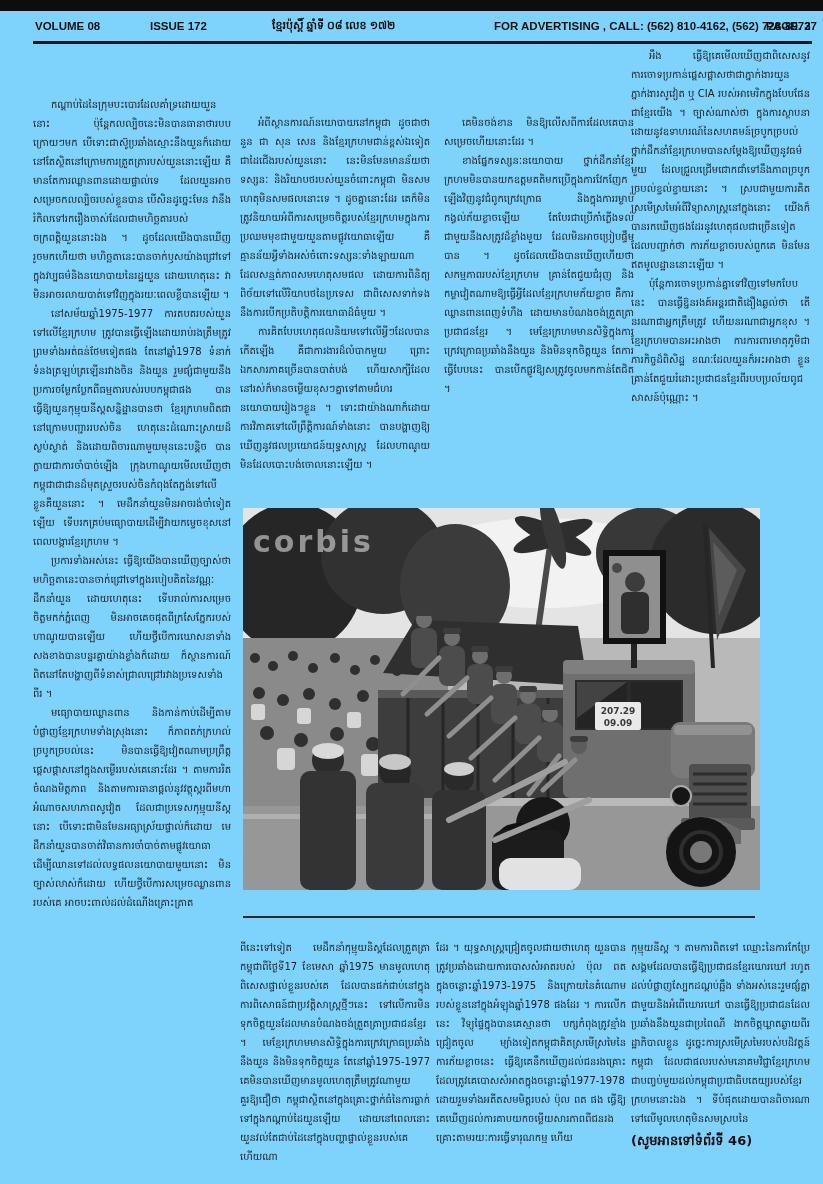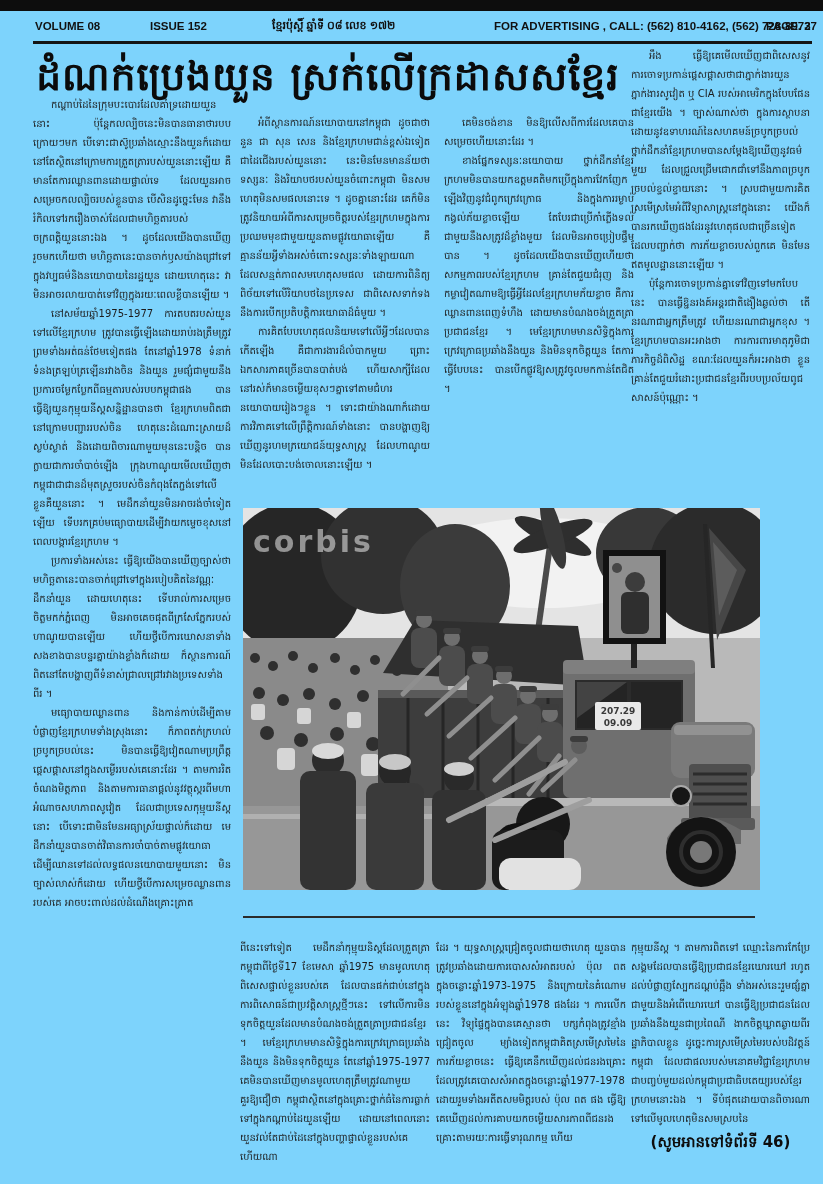--- a/index.html
+++ b/index.html
@@ -25,50 +25,49 @@
   .col3t{left:444px;top:113px;width:190px;height:392px;}
   .col4t{left:631px;top:46px;width:179px;height:459px;}
   .col2b{left:240px;top:938px;width:190px;height:228px;}
   .col3b{left:436px;top:938px;width:190px;height:228px;}
   .col4b{left:631px;top:938px;width:179px;height:190px;}
   .photo{position:absolute;left:243px;top:508px;width:517px;height:382px;background:#b9b9b9;}
   .photo svg{display:block;width:517px;height:382px;}
   .caption{position:absolute;left:243px;top:894px;width:517px;text-align:center;
            font-size:10px;line-height:18px;color:#161616;}
   .caption-rule{position:absolute;left:243px;top:916px;width:512px;height:2px;background:#2b2b2b;}
-  .cont{position:absolute;left:631px;top:1132px;width:179px;text-align:center;
-        font-weight:bold;font-size:15px;color:#0d0d0d;}
+  .cont{position:absolute;left:631px;top:1132px;width:179px;text-align:left;
+        font-weight:bold;font-size:13px;color:#0d0d0d;}
 </style>
 </head>
 <body>
 
 <div class="page">
 
   <div class="topbar"></div>
 
   <div class="masthead">
     <span class="vol">VOLUME 08</span>
-    <span class="iss">ISSUE 152</span>
+    <span class="iss">ISSUE 172</span>
     <span class="khm">ខ្មែរប៉ុស្តិ៍ ឆ្នាំទី ០៨ លេខ ១៧២</span>
     <span class="adv">FOR ADVERTISING , CALL: (562) 810-4162, (562) 728-8972</span>
     <span class="pgn">PAGE. 37</span>
   </div>
   <div class="header-rule"></div>
 
-  <h1 class="headline">ដំណក់ប្រេងយួន ស្រក់លើក្រដាសសខ្មែរ</h1>
 
   <div class="col col1">
       <p>កណ្តាប់ដៃនៃក្រុមបះបោរដែលគាំទ្រដោយយួននោះ ប៉ុន្តែកលល្បិចនេះមិនបានធានាថារបបក្រោយៗមក បើទោះជាស៊ូប្រឆាំងស្មោះនឹងយួនក៏ដោយ នៅតែស្ថិតនៅក្រោមការត្រួតត្រារបស់យួននោះឡើយ គឺមានតែការឈ្លានពានដោយផ្ទាល់ទេ ដែលយួនអាចសម្រេចកលល្បិចរបស់ខ្លួនបាន បើសិនដូច្នេះមែន វានឹងរំកិលទៅរករឿងចាស់ដែលជាមហិច្ឆតារបស់ចក្រពត្តិយួននោះឯង ។ ដូចដែលយើងបានឃើញរួចមកហើយថា មហិច្ឆតានេះបានចាក់ឫសយ៉ាងជ្រៅទៅក្នុងវប្បធម៌និងនយោបាយនៃរដ្ឋយួន ដោយហេតុនេះ វាមិនអាចរលាយបាត់ទៅវិញក្នុងរយៈពេលខ្លីបានឡើយ ។</p>
       <p>នៅសម័យឆ្នាំ1975-1977 ការតបតរបស់យួនទៅលើខ្មែរក្រហម ត្រូវបានធ្វើឡើងដោយរាប់រងត្រឹមត្រូវ ព្រមទាំងអត់ធន់ថែមទៀតផង តែនៅឆ្នាំ1978 ទំនាក់ទំនងត្រឡប់ត្រឡើនរវាងចិន និងយួន រួមផ្សំជាមួយនឹងប្រការចម្លែកប្លែកពីធម្មតារបស់របបកម្ពុជាផង បានធ្វើឱ្យយួនកុម្មុយនីស្តសន្និដ្ឋានបានថា ខ្មែរក្រហមពិតជានៅក្រោមបញ្ជាររបស់ចិន ហេតុនេះដំណោះស្រាយដ៏ស្ងប់ស្ងាត់ និងដោយពិចារណាមួយមុននេះបន្តិច បានក្លាយជាការចាំបាច់ឡើង ក្រុងហាណូយមើលឃើញថា កម្ពុជាជាជានដ៏មុតស្រួចរបស់ចិនកំពុងតែភ្ជង់ទៅលើខ្លួនគឺយួននោះ ។ មេដឹកនាំយួនមិនអាចរង់ចាំទៀតឡើយ ទើបរកគ្រប់មធ្យោបាយដើម្បីវាយកម្ទេចខុសនៅពេលបង្ការខ្មែរក្រហម ។</p>
       <p>ប្រការទាំងអស់នេះ ធ្វើឱ្យយើងបានឃើញច្បាស់ថា មហិច្ឆតានេះបានចាក់ជ្រៅទៅក្នុងរបៀបគិតនៃវណ្ណៈដឹកនាំយួន ដោយហេតុនេះ ទើបរាល់ការសម្រេចចិត្លមកក់ភ្នំពេញ មិនអាចគេចផុតពីក្រសែភ្នែករបស់ហាណូយបានឡើយ ហើយថ្វីបើការឃោសនាទាំងសងខាងបានបន្ទរគ្នាយ៉ាងខ្លាំងក៏ដោយ ក៏ស្ថានការណ៍ពិតនៅតែបង្ហាញពីទំនាស់ជ្រាលជ្រៅរវាងប្រទេសទាំងពីរ ។</p>
       <p>មធ្យោបាយឈ្លានពាន និងកាន់កាប់ដើម្បីតាមបំផ្លាញខ្មែរក្រហមទាំងស្រុងនោះ ក៏ភាពតក់ក្រហល់ច្របូកច្របល់នេះ មិនបានធ្វើឱ្យវៀតណាមប្រព្រឹត្តផ្តេសផ្តាសនៅក្នុងសម្ងើររបស់គេនោះដែរ ។ តាមការរិតចំណងមិត្តភាព និងតាមការធានាផ្តល់នូវវត្ថុស្ករពីមហាអំណាចសហភាពសូវៀត ដែលជាប្រទេសកុម្មុយនីស្តនោះ បើទោះជាមិនមែនអធ្យាស្រ័យផ្ទាល់ក៏ដោយ មេដឹកនាំយួនបានចាត់វិធានការចាំបាច់តាមផ្លូវយោធា ដើម្បីឈានទៅដល់លទ្ធផលនយោបាយមួយនោះ មិនច្បាស់លាស់ក៏ដោយ ហើយថ្វីបើការសម្រេចឈ្លានពានរបស់គេ អាចបះពាល់ដល់ដំណើងគ្រោះត្រាត</p>
     </div>
   <div class="col col2t">
       <p>អំពីស្ថានការណ៍នយោបាយនៅកម្ពុជា ដូចជាថា នួន ជា សុន សេន និងខ្មែរក្រហមជាន់ខ្ពស់ឯទៀត ជាដៃជើងរបស់យួននោះ នេះមិនមែនមានន័យថា ទស្សនៈ និងរិយាបថរបស់យួនចំពោះកម្ពុជា មិនសមហេតុមិនសមផលនោះទេ ។ ដូចគ្នានោះដែរ គេក៏មិនត្រូវនិយាយអំពីការសម្រេចចិត្តរបស់ខ្មែរក្រហមក្នុងការប្រឈមមុខជាមួយយួនតាមផ្លូវយោធាឡើយ គឺគ្មានន័យអ្វីទាំងអស់ចំពោះទស្សនៈទាំងឡាយណាដែលសន្មត់ភាពសមហេតុសមផល ដោយការពិនិត្យពិច័យទៅលើរិយាបថនៃប្រទេស ជាពិសេសទាក់ទងនឹងការបើកប្រតិបត្តិការយោធាដ៏ធំមួយ ។</p>
-      <p>ការគិតបែបហេតុផលនិយមទៅលើអ្វីៗដែលបានកើតឡើង គឺជាការងារដ៏លំបាកមួយ ព្រោះឯកសារភាគច្រើនបានបាត់បង់ ហើយសាក្សីដែលនៅរស់ក៏មានចម្លើយខុសៗគ្នាទៅតាមជំហរនយោបាយរៀងៗខ្លួន ។ ទោះជាយ៉ាងណាក៏ដោយ ការវិភាគទៅលើព្រឹត្តិការណ៍ទាំងនោះ បានបង្ហាញឱ្យឃើញនូរហមភ្រយោជន៍យុទ្ធសាស្ត្រ ដែលហាណូយមិនដែលបោះបង់ចោលនោះឡើយ ។</p>
+      <p>ការគិតបែបហេតុផលនិយមទៅលើអ្វីៗដែលបានកើតឡើង គឺជាការងារដ៏លំបាកមួយ ព្រោះឯកសារភាគច្រើនបានបាត់បង់ ហើយសាក្សីដែលនៅរស់ក៏មានចម្លើយខុសៗគ្នាទៅតាមជំហរនយោបាយរៀងៗខ្លួន ។ ទោះជាយ៉ាងណាក៏ដោយ ការវិភាគទៅលើព្រឹត្តិការណ៍ទាំងនោះ បានបង្ហាញឱ្យឃើញនូវផលប្រយោជន៍យុទ្ធសាស្ត្រ ដែលហាណូយមិនដែលបោះបង់ចោលនោះឡើយ ។</p>
     </div>
   <div class="col col3t">
       <p>គេមិនចង់ខាន មិនឱ្យលើសពីការដែលគេបានសម្រេចហើយនោះដែរ ។</p>
       <p>ខាងផ្នែកទស្សនៈនយោបាយ ថ្នាក់ដឹកនាំខ្មែរក្រហមមិនបានយកឧត្តមគតិមកប្រើក្នុងការវែកញែកឡើងវិញនូវជំពូកក្រេវក្រោធ និងក្នុងការរម្ងាប់កង្វល់ភ័យខ្លាចឡើយ តែបែរជាប្រើកាំភ្លើងទល់ជាមួយនឹងសត្រូវដ៏ខ្លាំងមួយ ដែលមិនអាចប្រៀបផ្ទឹមបាន ។ ដូចដែលយើងបានឃើញហើយថា សកម្មភាពរបស់ខ្មែរក្រហម គ្រាន់តែជួយជំរុញ និងកម្លាវៀតណាមឱ្យធ្វើអ្វីដែលខ្មែរក្រហមភ័យខ្លាច គឺការឈ្លានពានពេញទំហឹង ដោយមានបំណងចង់ត្រួតត្រាប្រជាជនខ្មែរ ។ មេខ្មែរក្រហមមានសិទ្ធិក្នុងការក្រេវក្រោធប្រឆាំងនឹងយួន និងមិនទុកចិត្តយួន តែការធ្វើបែបនេះ បានបើកផ្លូវឱ្យសត្រូវចូលមកកាន់តែជិត ។</p>
     </div>
   <div class="col col4t">
       <p>អឹង ធ្វើឱ្យគេមើលឃើញជាពិសេសនូវការចោទប្រកាន់ផ្តេសផ្តាសថាជាភ្នាក់ងារយួន ភ្នាក់ងារសូវៀត ឬ CIA របស់អាមេរិកក្នុងបែបផែនជាខ្មែរយើង ។ ច្បាស់ណាស់ថា ក្នុងការស្ថាបនាដោយនូវឧទាហរណ៍នៃសហគមន៍ច្របូកច្របល់ ថ្នាក់ដឹកនាំខ្មែរក្រហមបានសម្តែងឱ្យឃើញនូវធម៌មួយ ដែលជ្រួលជ្រើមជោកជាំទៅនឹងភាពច្របូកច្របល់ខ្ទល់ខ្ទាយនោះ ។ ស្របជាមួយការគិតស្រមើស្រមៃអំពីវិទ្យាសាស្ត្រនៅក្នុងនោះ យើងក៏បានរកឃើញផងដែរនូវហេតុផលជាច្រើនទៀត ដែលបញ្ជាក់ថា ការភ័យខ្លាចរបស់ពួកគេ មិនមែនឥតមូលដ្ឋាននោះឡើយ ។</p>
       <p>ប៉ុន្តែការចោទប្រកាន់គ្នាទៅវិញទៅមកបែបនេះ បានធ្វើឱ្ជនរងគ៍អន្តរជាតិងឿងឆ្ងល់ថា តើនរណាជាអ្នកត្រឹមត្រូវ ហើយនរណាជាអ្នកខុស ។ ខ្មែរក្រហមបានអះអាងថា ការការពារមាតុភូមិជាភារកិច្ចដ៏ពិសិដ្ឋ ខណៈដែលយួនក៏អះអាងថា ខ្លួនគ្រាន់តែជួយរំដោះប្រជាជនខ្មែរពីរបបប្រល័យពូជសាសន៍ប៉ុណ្ណោះ ។</p>
     </div>
 

